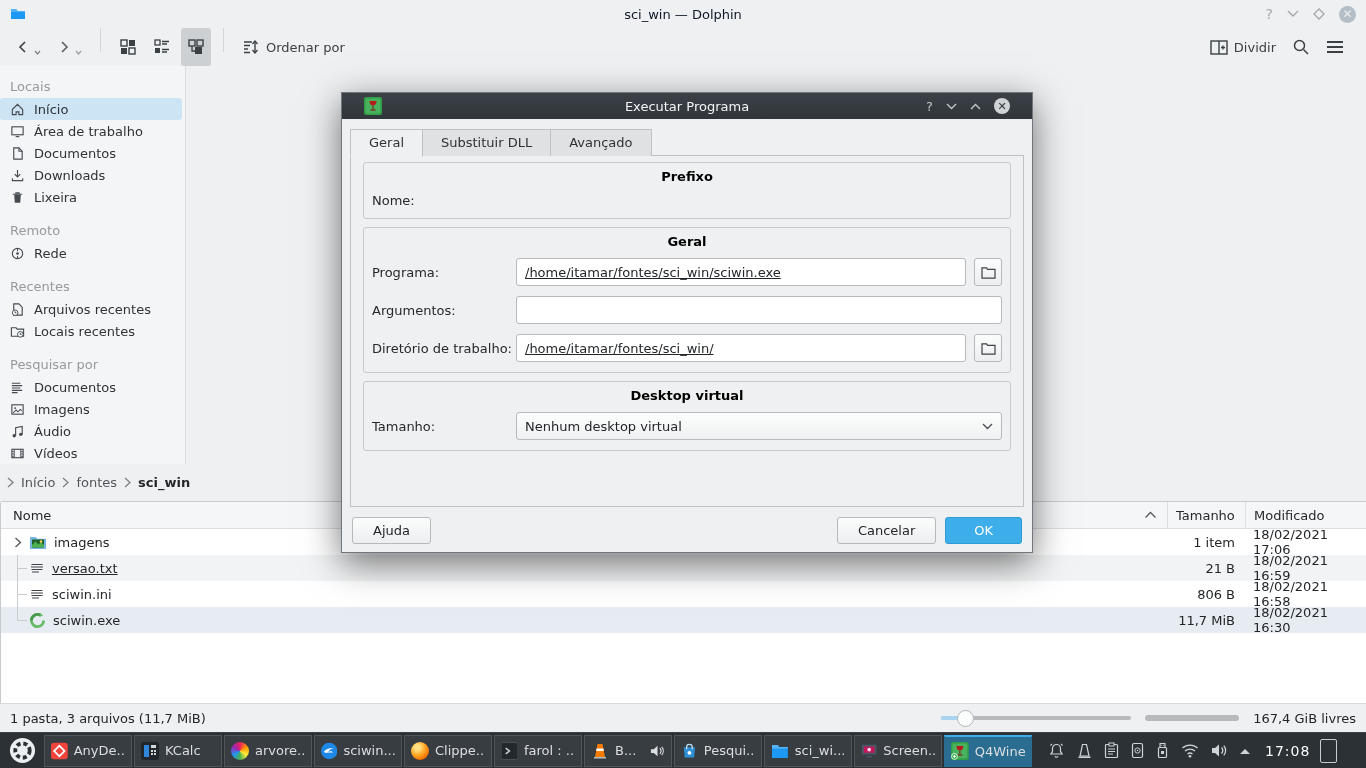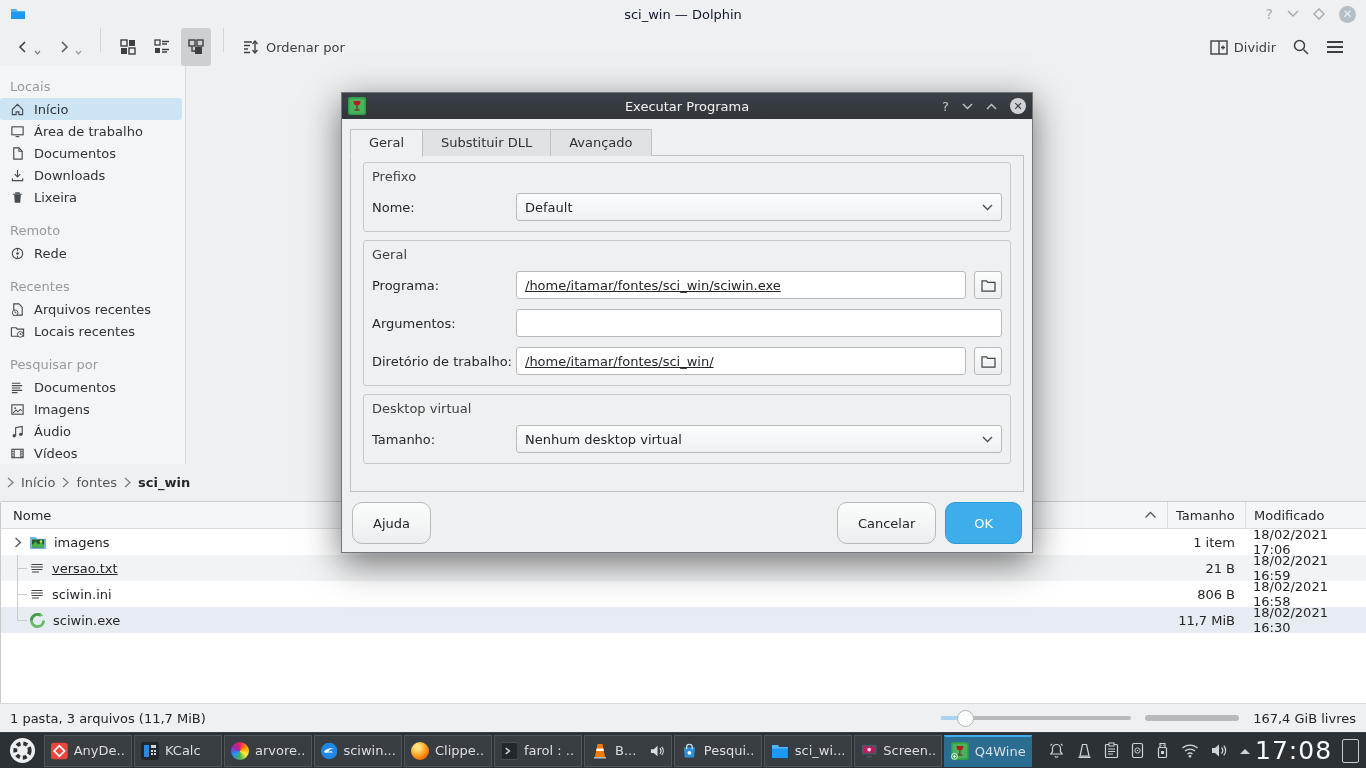--- a/index.html
+++ b/index.html
@@ -61,52 +61,52 @@
   .zoom-slider { width:190px; height:18px; position:relative; display:flex; align-items:center; }
   .zs-track { position:absolute; left:0; right:0; height:4px; border-radius:2px; background:#b7babd; }
   .zs-fill { position:absolute; left:0; width:28px; height:4px; border-radius:2px; background:#a9d4ef; }
   .zs-handle { position:absolute; left:16px; width:17px; height:17px; border-radius:50%; background:#fbfcfc; border:1px solid #b2b6b9; }
   .cap-bar { width:94px; height:6px; border-radius:3px; background:#b7babd; overflow:hidden; }
   .cap-fill { width:28%; height:100%; background:#a9d4ef; }
   .free-text { white-space:nowrap; }
 
   
   #dialog { position:absolute; left:341px; top:92px; width:692px; height:461px; background:#eff0f1; border:1px solid #70767c; box-shadow:0 10px 34px rgba(0,0,0,.55); display:flex; flex-direction:column; }
-  .dlg-titlebar { height:26px; background:linear-gradient(#3c4147,#30353a); display:flex; align-items:center; padding:0 6px; position:relative; flex:0 0 auto; }
+  .dlg-titlebar { height:26px; background:linear-gradient(#3c4147,#30353a); display:flex; align-items:center; padding:0 22px; position:relative; flex:0 0 auto; }
   .dlg-title { position:absolute; left:0; right:0; text-align:center; color:#f4f5f6; }
   .dlg-ctrls { margin-left:auto; display:flex; align-items:center; gap:13px; z-index:2; }
   .dlg-winbtn { color:#c3c7ca; font-size:13px; line-height:1; }
   .dlg-close { width:16px; height:16px; border-radius:50%; background:#cfd3d6; color:#2e3338; display:flex; align-items:center; justify-content:center; font-size:11px; font-weight:bold; }
   .dlg-body { flex:1; padding:10px 8px 8px 8px; display:flex; flex-direction:column; }
   .tabbar { display:flex; padding-left:0; position:relative; z-index:2; }
   .tab { padding:0 18px; height:27px; line-height:26px; background:#dfe1e3; border:1px solid #bfc3c6; border-bottom:none; color:#2f3337; }
   .tab + .tab { border-left:none; }
   .tab.active { background:#eff0f1; height:28px; margin-bottom:-1px; border-bottom:1px solid #eff0f1; }
   .tabpane { border:1px solid #bfc3c6; flex:1; margin-top:-1px; padding:6px 12px; display:flex; flex-direction:column; gap:8px; }
   .groupbox { border:1px solid #c6cacd; border-radius:3px; padding:2px 8px 10px 8px; }
-  .gb-title { height:24px; line-height:24px; color:#404040; }
+  .gb-title { text-align:center; height:24px; line-height:24px; color:#000000;font-weight:bold; }
   .frow { display:flex; align-items:center; margin-top:4px; }
   .frow .flabel { width:144px; flex:0 0 auto; color:#26292c; }
   .field-area { flex:1; display:flex; align-items:center; gap:8px; min-width:0; }
   .textinput { flex:1; height:28px; border:1px solid #b6babd; border-radius:3px; background:#ffffff; padding:0 8px; font:inherit; color:#232629; outline:none; min-width:0;text-decoration:underline; }
   .combobox { flex:1; height:28px; border:1px solid #b6babd; border-radius:3px; background:linear-gradient(#fcfdfd,#eff0f1); display:flex; align-items:center; padding:0 8px; color:#232629; }
   .combobox .cb-text { flex:1; }
   .browse-btn { width:28px; height:28px; border:1px solid #b6babd; border-radius:3px; background:linear-gradient(#fbfcfc,#edeeef); display:flex; align-items:center; justify-content:center; flex:0 0 auto; }
   .dlg-footer { display:flex; align-items:center; margin-top:10px; padding:0 2px; flex:0 0 auto; }
-  .pushbtn { height:42px; padding:0 20px; border:1px solid #b6babd; border-radius:10px; background:linear-gradient(#fbfcfc,#edeeef); color:#232629; font:inherit; }
+  .pushbtn { height:27px; padding:0 20px; border:1px solid #b6babd; border-radius:3px; background:linear-gradient(#fbfcfc,#edeeef); color:#232629; font:inherit; }
   .pushbtn.ok { background:#3daee9; border-color:#2e9bd6; color:#ffffff; margin-left:9px; padding:0 28px; }
 
   
   #taskbar { position:absolute; left:0; bottom:0; width:1366px; height:36px; background:#2c3136; border-top:1px solid #3c4146; display:flex; align-items:center; }
   .launcher { width:44px; height:36px; display:flex; align-items:center; justify-content:center; }
   .task { width:88px; height:32px; margin-right:2px; background:#383d42; border:1px solid #50555a; display:flex; align-items:center; gap:6px; padding:0 6px; color:#dcdfe2; overflow:hidden; white-space:nowrap; }
   .task.active { background:#2b6d91; border-color:#2b6d91; border-top:2px solid #3daee9; }
   .task .tlabel { overflow:hidden; text-overflow:clip; }
   .tray { display:flex; align-items:center; gap:12px; margin-left:14px; }
-  .clock { color:#fcfcfc; font-size:25px; margin:0 10px 0 4px; letter-spacing:1px; }
+  .clock { color:#fcfcfc; font-size:14px; margin:0 10px 0 14px; letter-spacing:1px; }
   .showdesk { width:17px; height:24px; border:1px solid #c8ccd0; border-radius:2px; margin-right:6px; }
 </style>
 </head>
 <body>
 
 <div id="dolphin">
   <div class="titlebar">
     <span>
       <svg width="16" height="16" viewBox="0 0 16 16">
           <path d="M1 3h5l1.5 2H15v8H1z" fill="#1d99f3"></path>
@@ -441,28 +441,20 @@
       <span class="tab active">Geral</span>
       <span class="tab">Substituir DLL</span>
       <span class="tab">Avançado</span>
     </div>
 
     <div class="tabpane">
       <div class="groupbox">
         <div class="gb-title">Prefixo</div>
         <div class="frow">
           <span class="flabel">Nome:</span>
-          <div class="field-area">
-            <div class="combobox">
-              <span class="cb-text">Default</span>
-              <svg width="11" height="7" viewBox="0 0 11 7">
-                  <path d="M1 1l4.5 4.5L10 1" fill="none" stroke="#4a4f54" stroke-width="1.4"></path>
-                </svg>
-            </div>
-          </div>
         </div>
       </div>
 
       <div class="groupbox">
         <div class="gb-title">Geral</div>
         <div class="frow">
           <span class="flabel">Programa:</span>
           <div class="field-area">
             <input class="textinput" type="text" value="/home/itamar/fontes/sci_win/sciwin.exe" style="">
             <span class="browse-btn">

